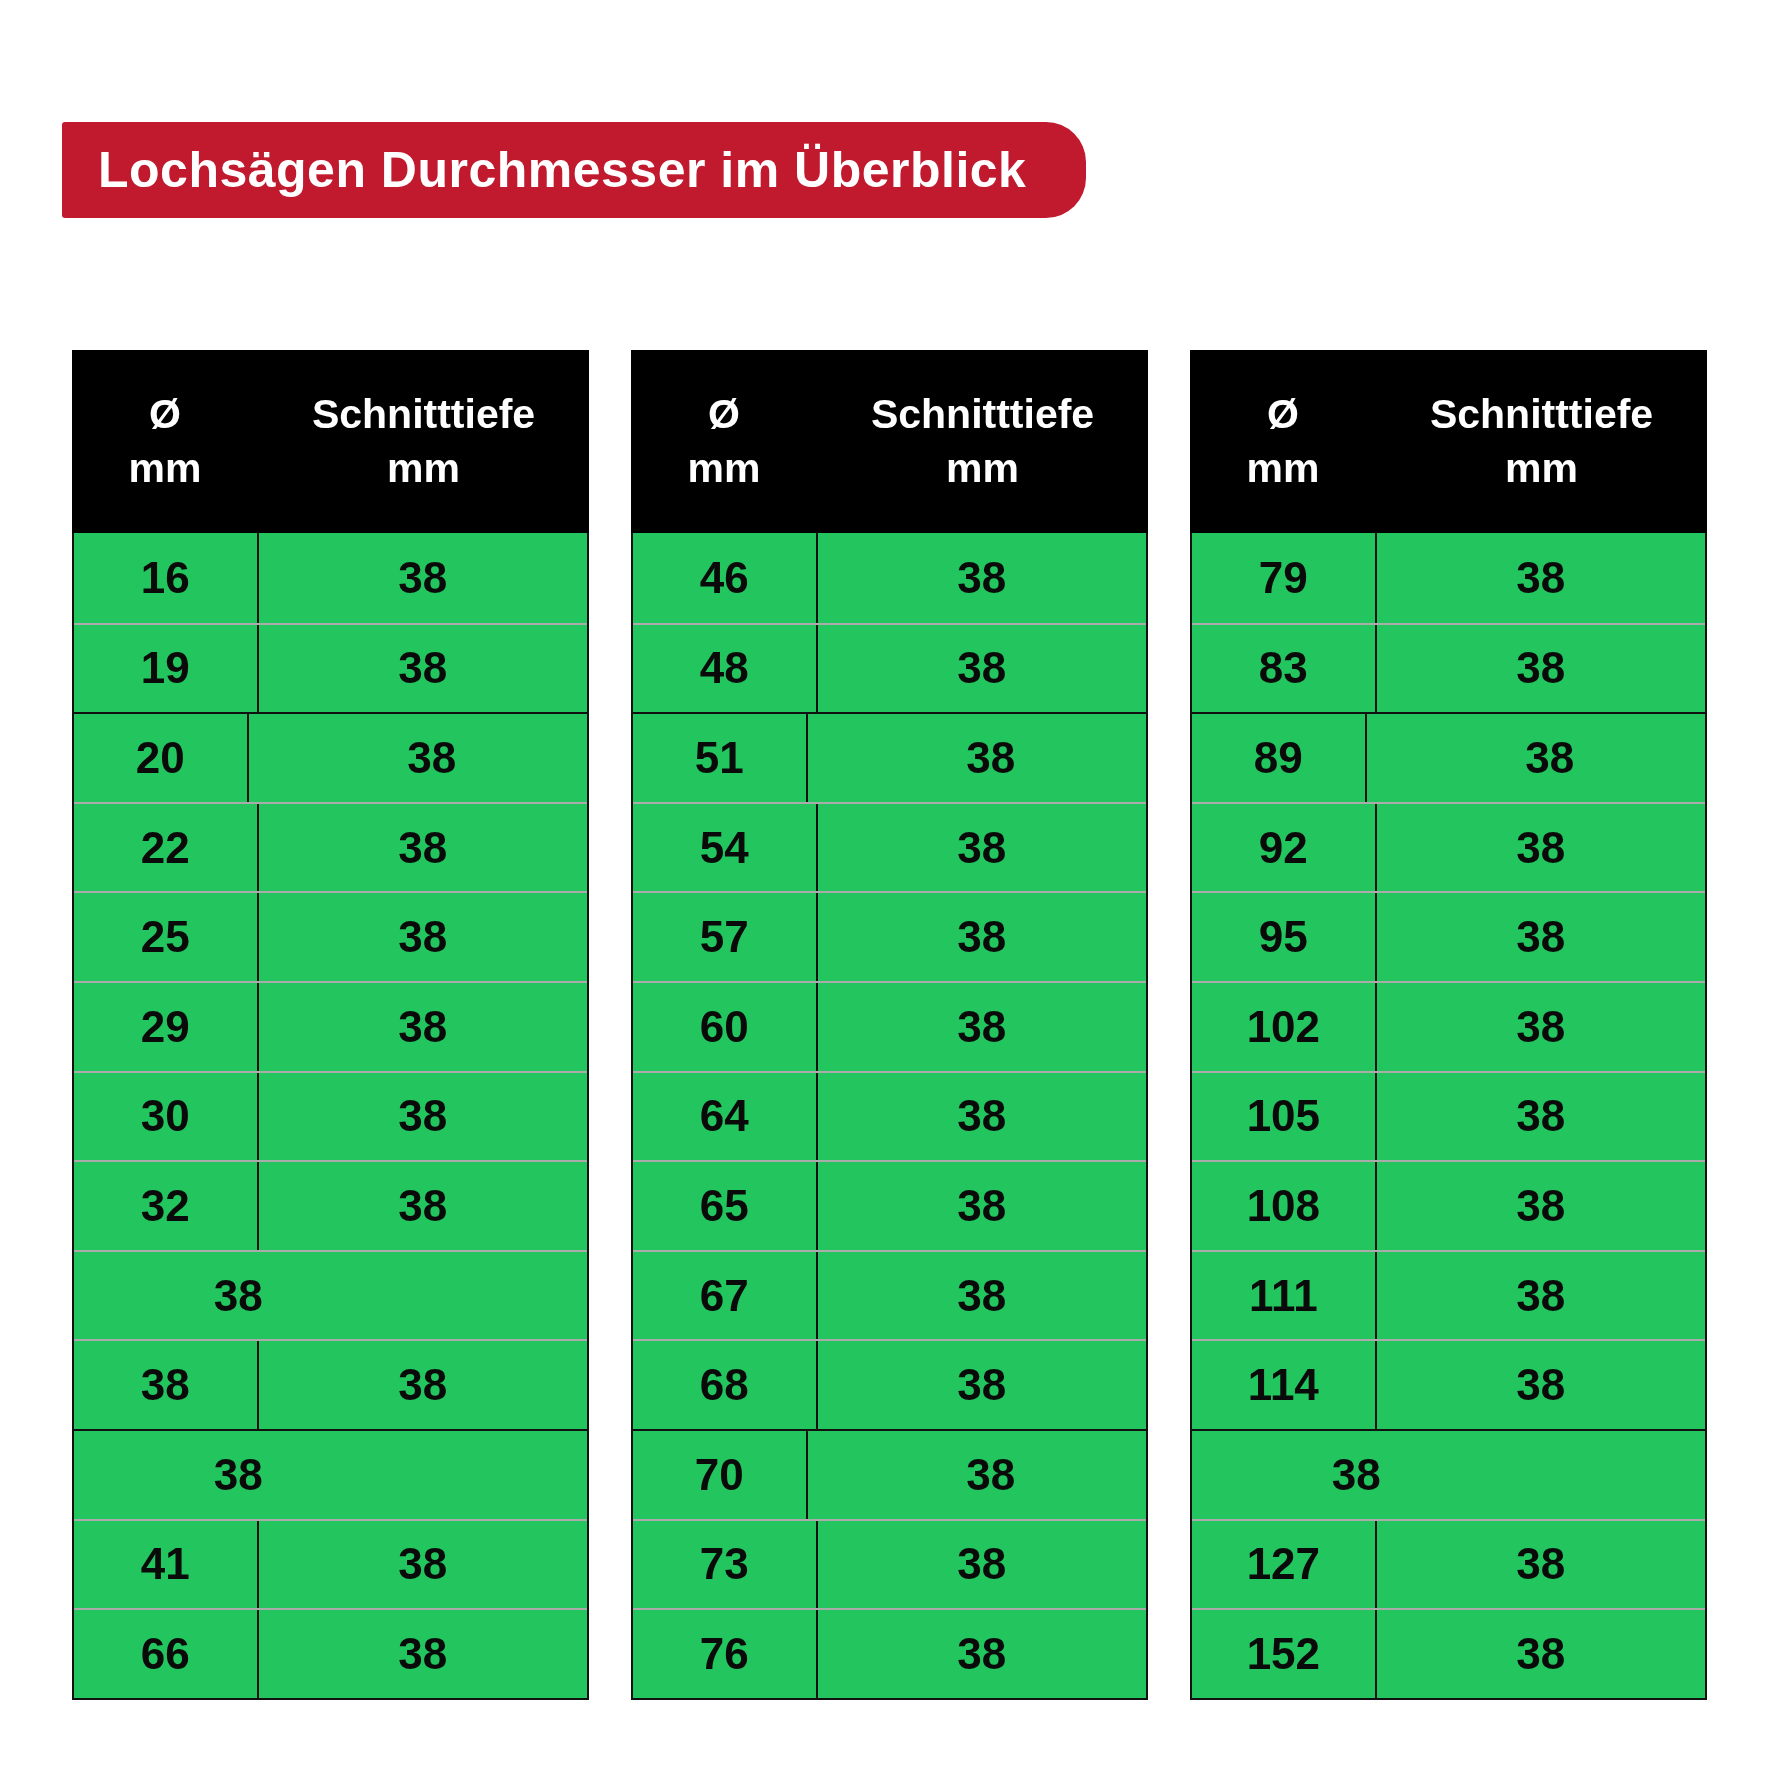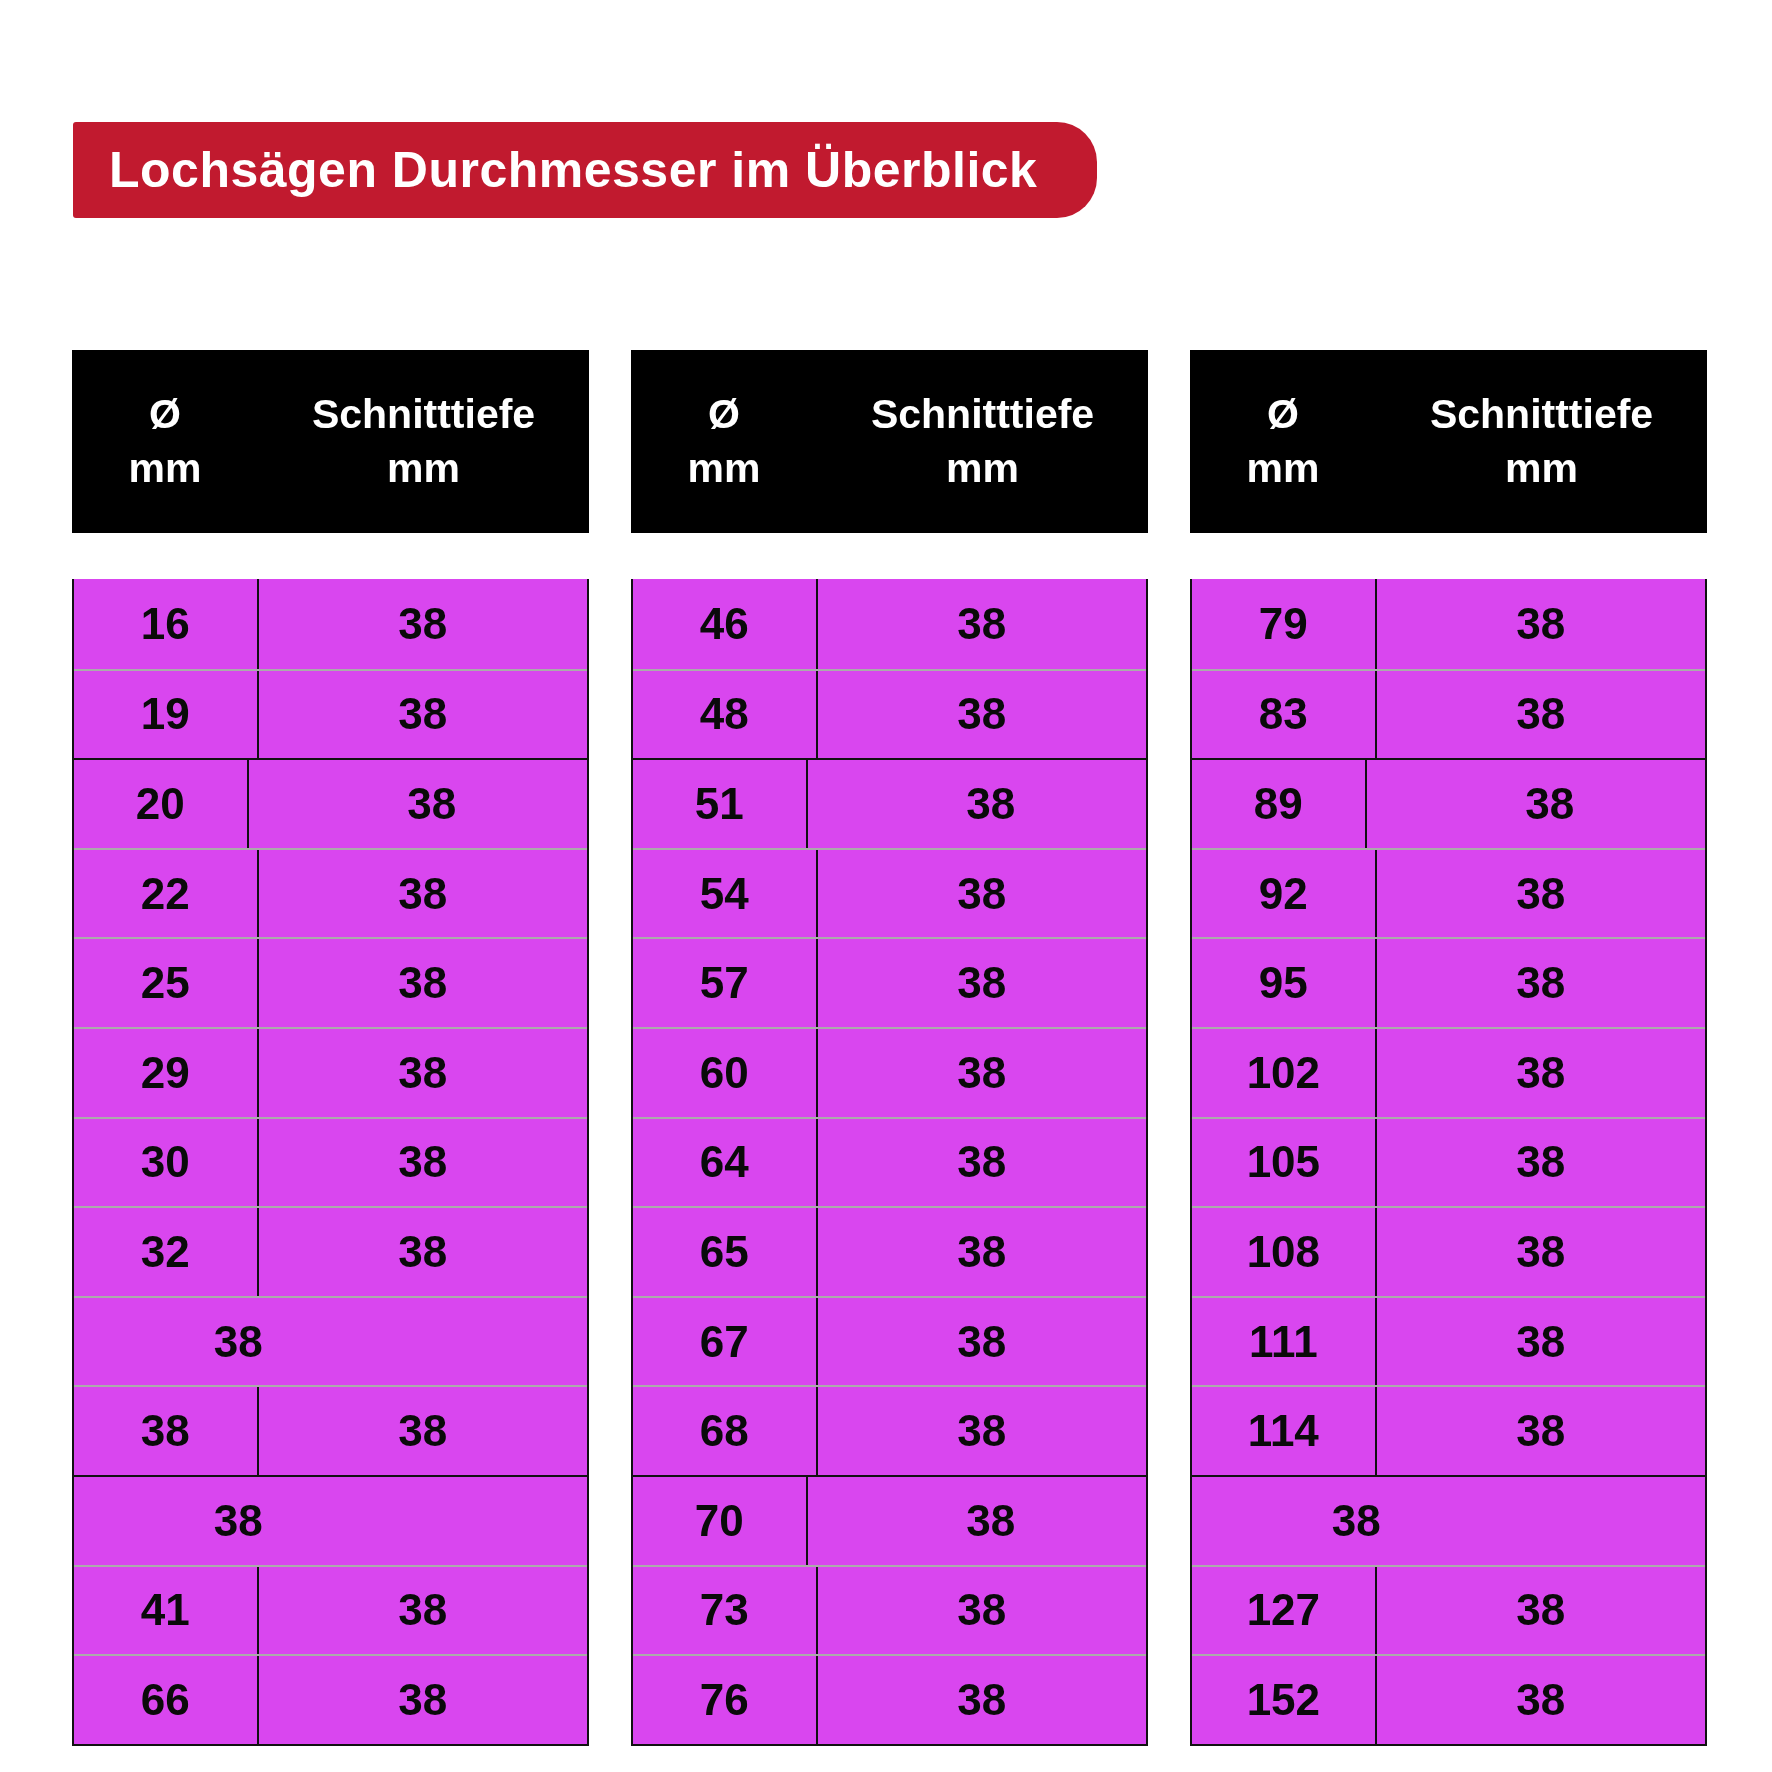--- a/index.html
+++ b/index.html
@@ -16,21 +16,21 @@
     font-family: "Liberation Sans", sans-serif;
   }
   .canvas {
     position: relative;
     width: 1772px; height: 1772px;
     background: #ffffff;
     overflow: hidden;
   }
   .banner {
     position: absolute;
-    left: 73px; top: 122px;
+    left: 62px; top: 122px;
     width: 1024px; height: 96px;
     background: var(--accent);
     border-radius: 3px 40px 40px 3px;
     display: flex;
     align-items: center;
     padding-left: 36px;
     box-sizing: border-box;
   }
   .banner-title {
     color: #ffffff;
@@ -60,22 +60,21 @@
     font-size: 41px;
     font-weight: bold;
     line-height: 1.3;
   }
   .col-d { width: 36%; }
   .col-s { width: 64%; justify-content: center; }
   .tbody {
     border: 2px solid var(--section);
     border-top: none;
     box-sizing: border-box;
-    background: #d946ef;
-    margin-top: 46px;
+    background: #22c55e;
   }
   .trow {
     display: flex;
     height: 89.6px;
     box-sizing: border-box;
     border-top: 2px solid var(--grid);
   }
   .trow:first-child { border-top: none; }
   .trow.sep { border-top: 2px solid var(--section); gap: 28px; }
   .td {

